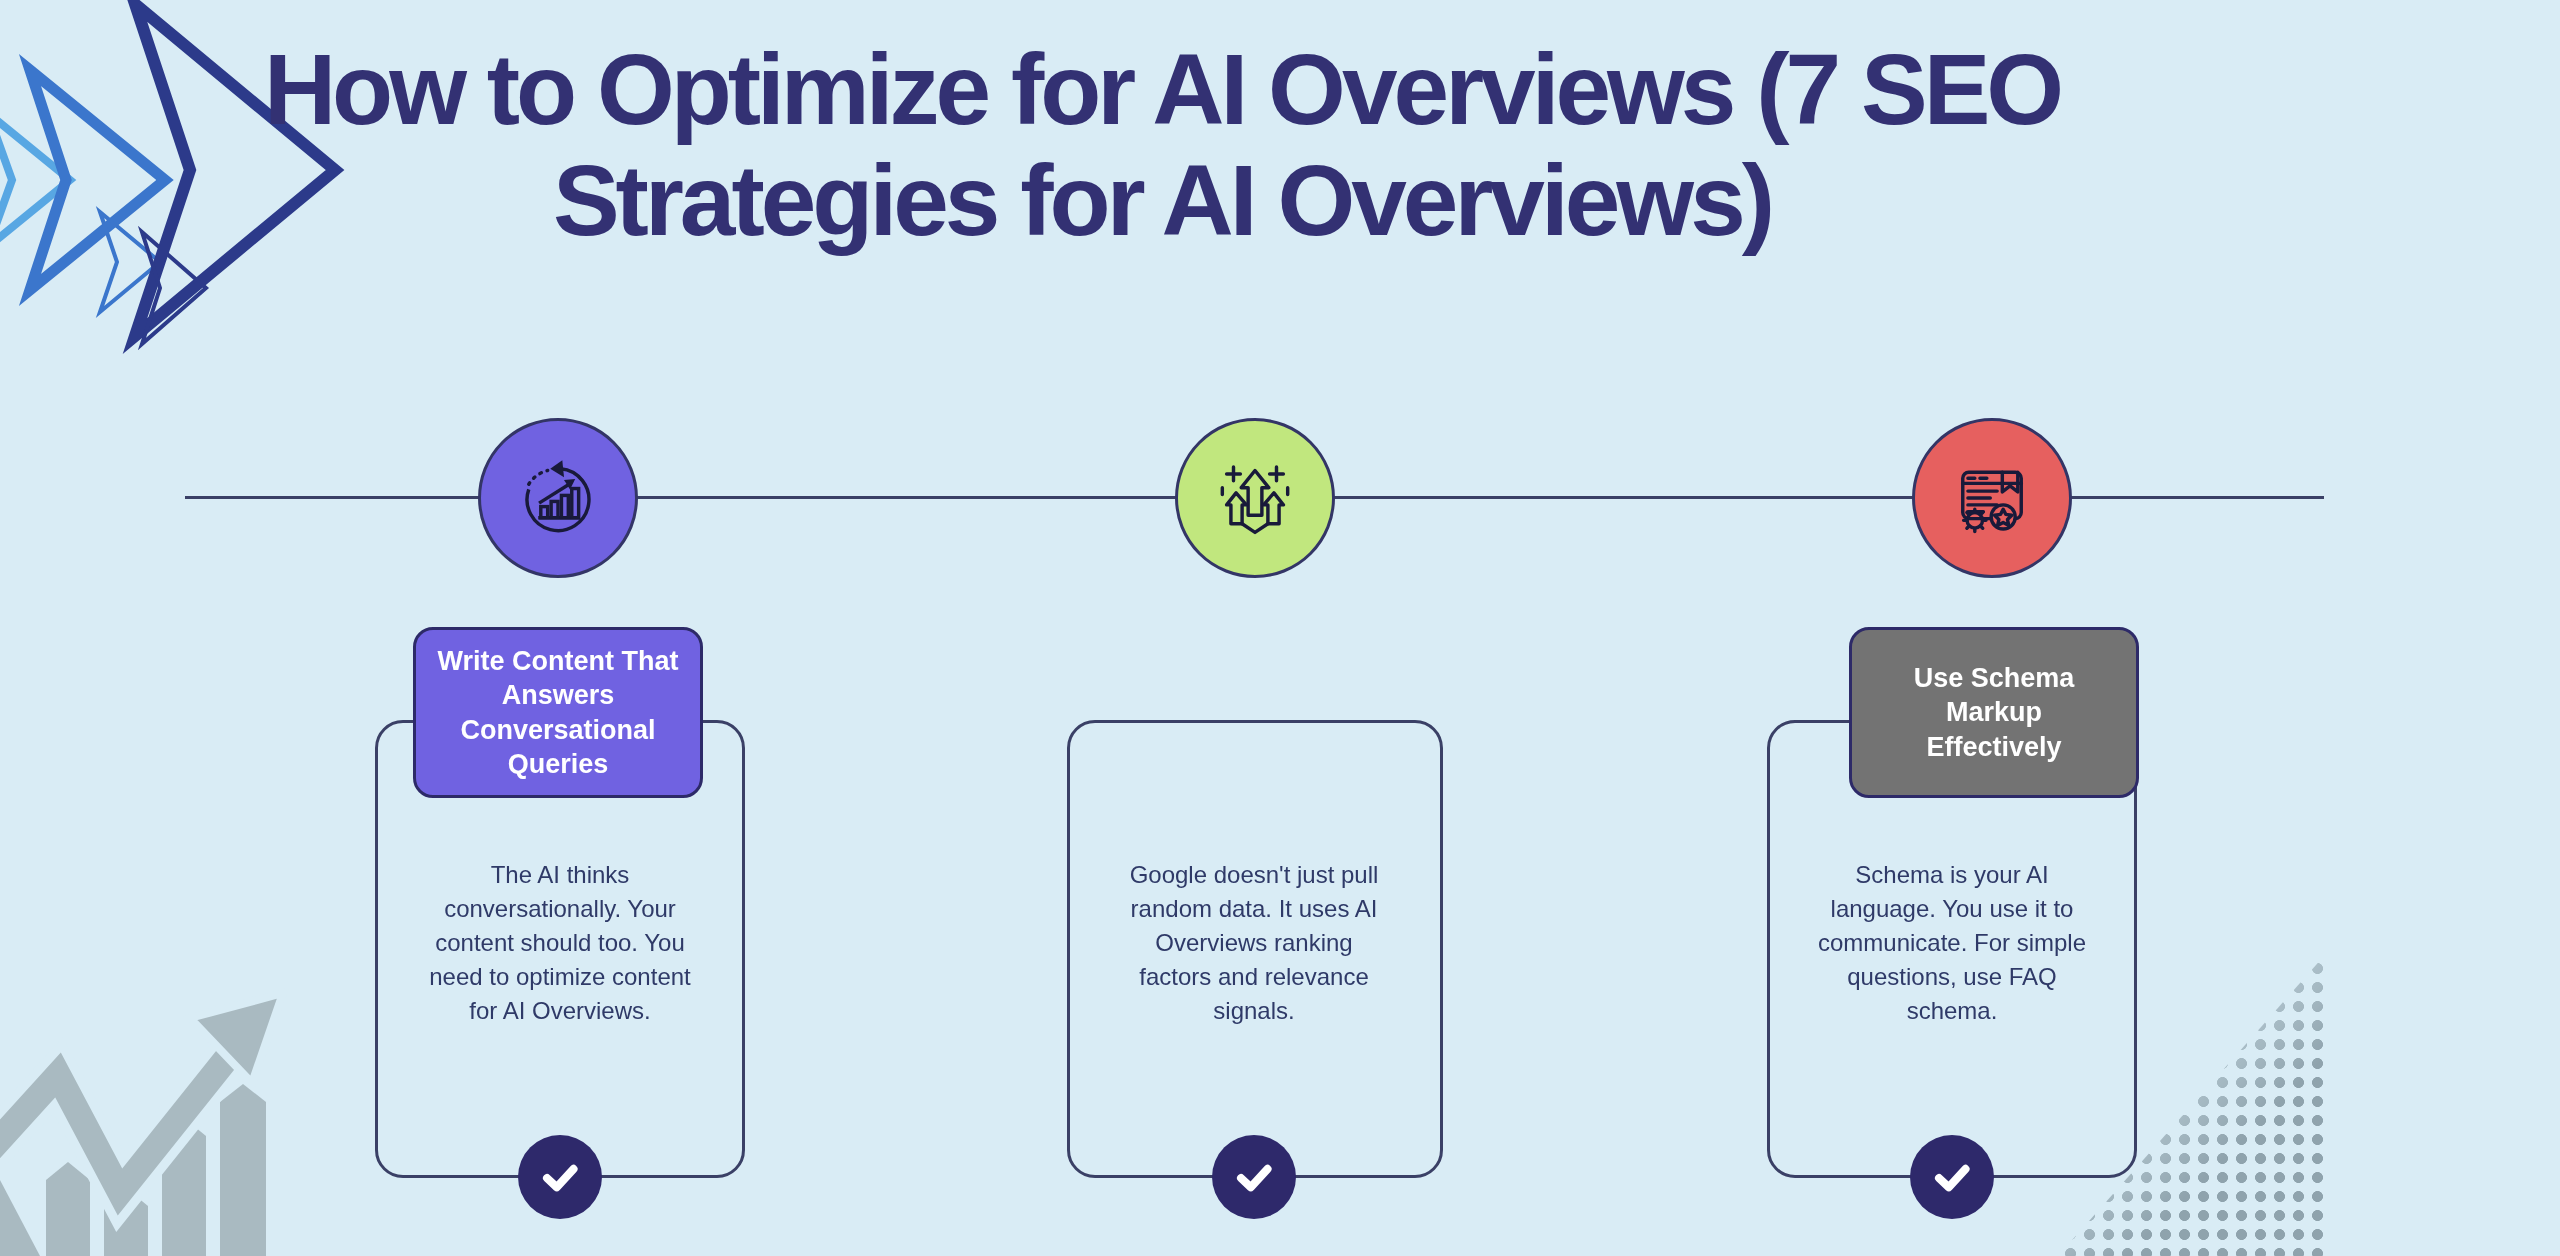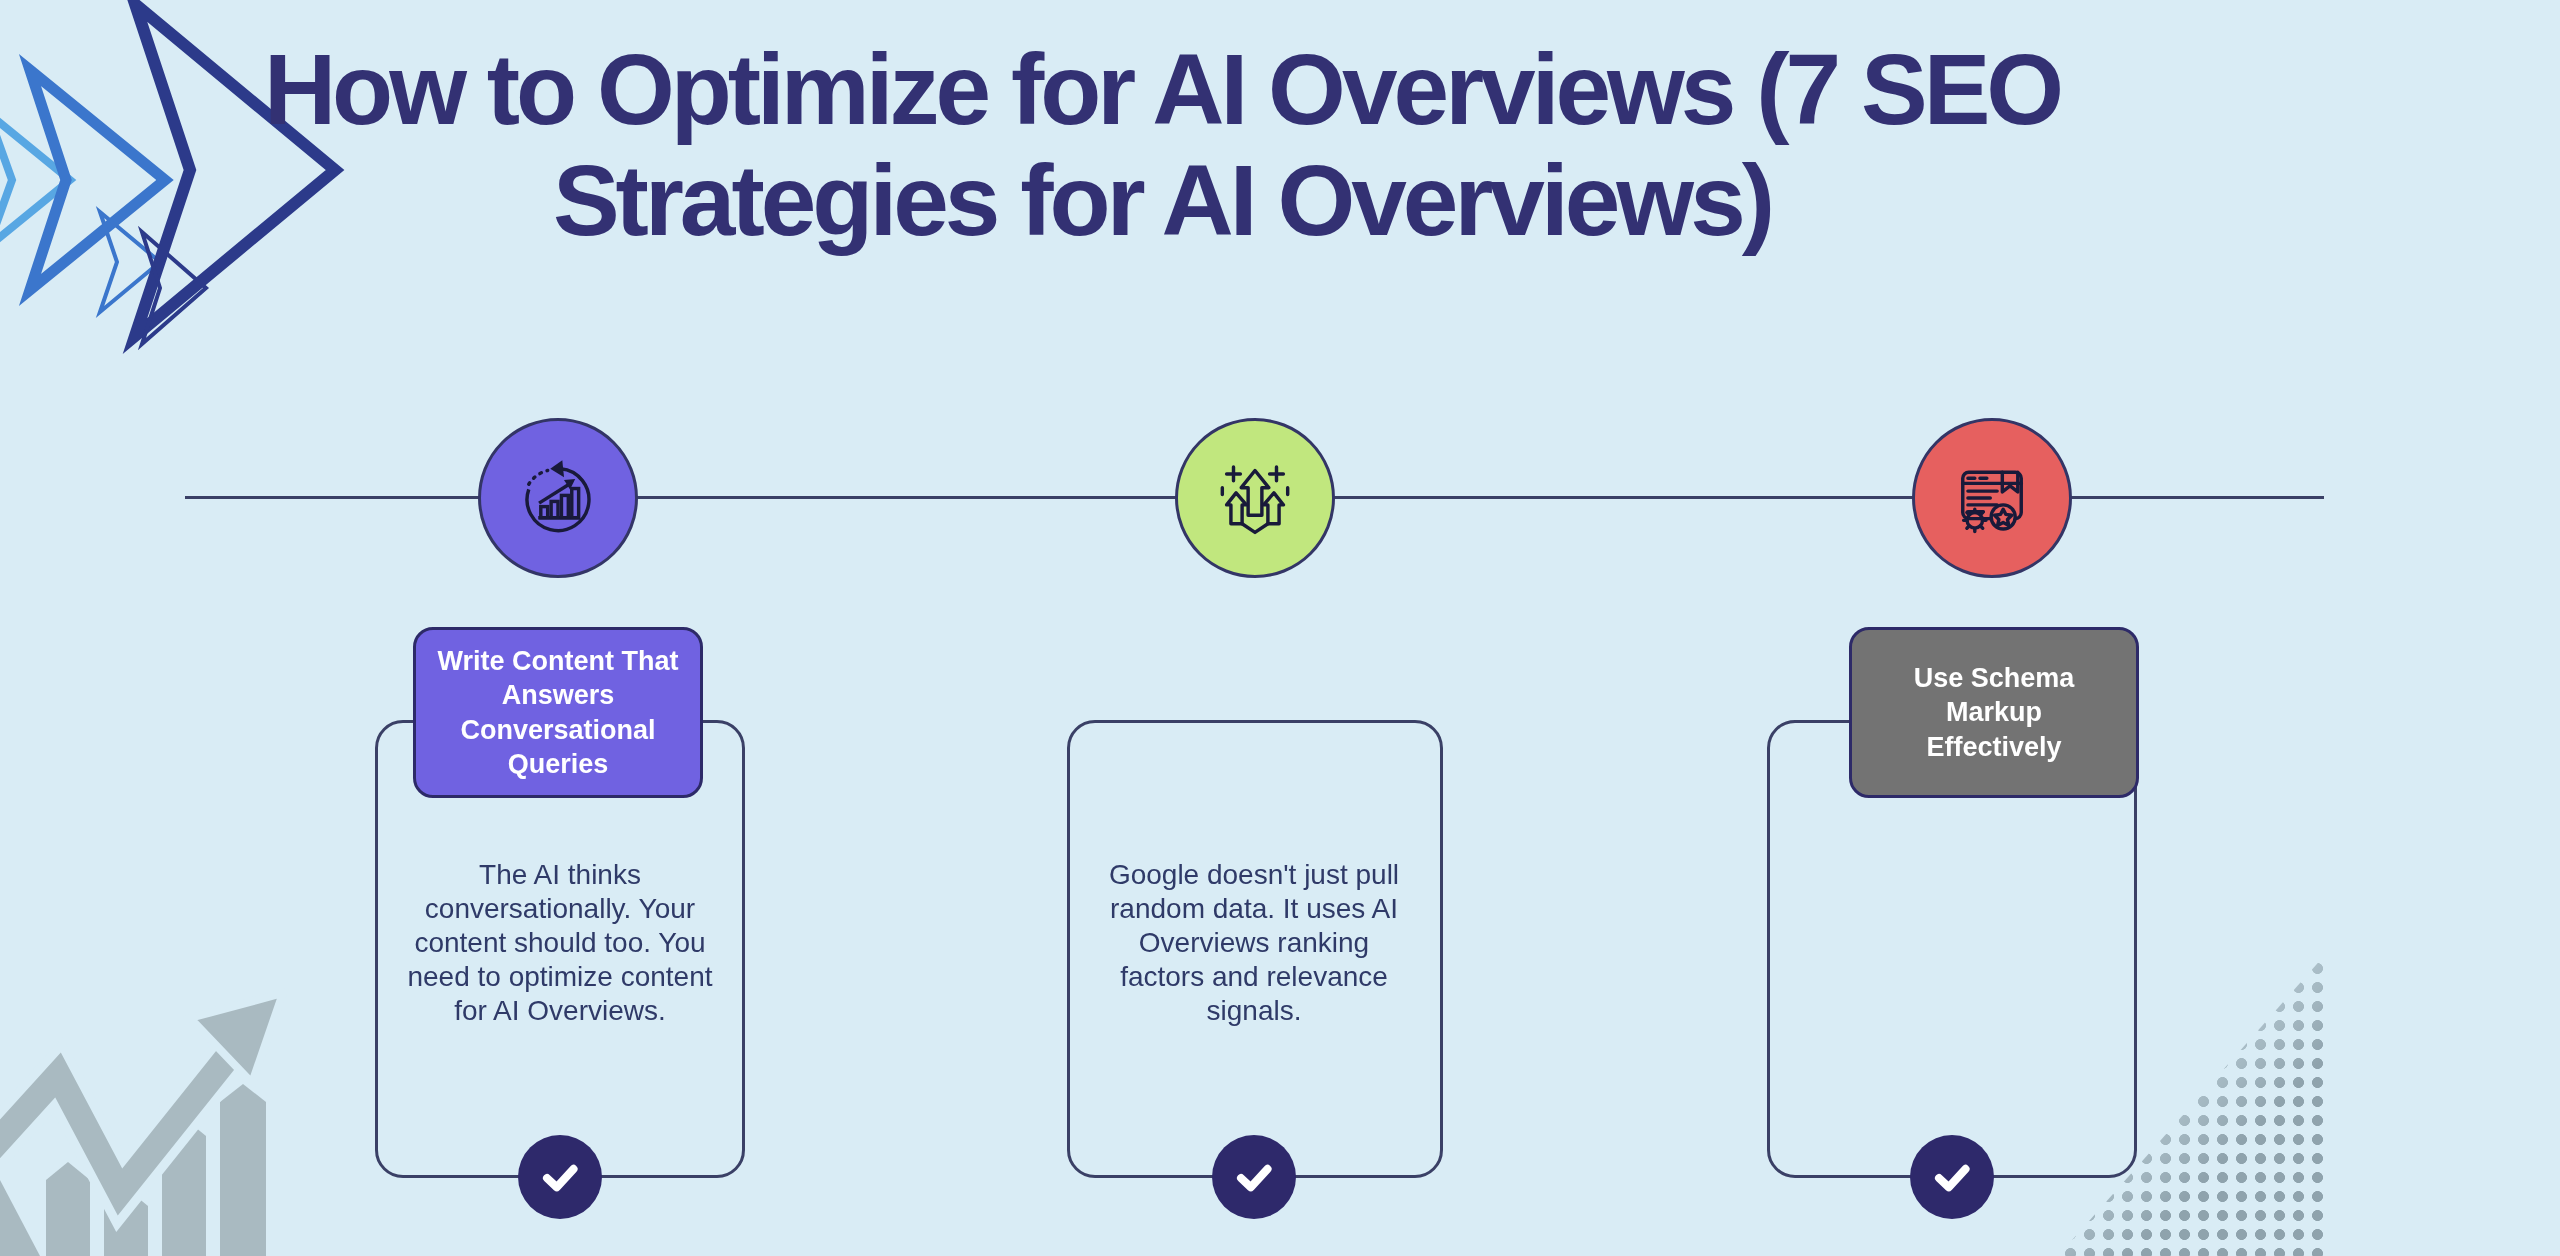--- a/index.html
+++ b/index.html
@@ -48,21 +48,21 @@
     display: flex; align-items: center; justify-content: center;
     text-align: center;
     font-size: 27px; font-weight: 700; line-height: 1.26;
     white-space: pre-line;
   }
   .header1 { left: 413px; } .header2 { left: 1110px; } .header3 { left: 1849px; }
   .step-body {
     position: absolute; top: 858px;
     width: 380px;
     text-align: center;
-    font-size: 28px; line-height: 34px;
+    font-size: 24px; line-height: 34px;
     color: #2f3a68;
     white-space: pre-line;
   }
   .body1 { left: 370px; } .body2 { left: 1064px; } .body3 { left: 1762px; }
   .check-circle {
     position: absolute; top: 1135px;
     width: 84px; height: 84px;
     border-radius: 50%;
     display: flex; align-items: center; justify-content: center;
   }
@@ -170,20 +170,25 @@
         <path d="M36.4,82.4 L39.2,85.2 M23.6,82.4 L20.8,85.2 M23.6,69.6 L20.8,66.8 M36.4,69.6 L39.2,66.8"></path>
         <circle cx="63" cy="72" r="14" fill="#e6605f"></circle>
         <path d="M63,63 L66,69 L73,70 L68,75 L69.5,82 L63,78.5 L56.5,82 L58,75 L53,70 L60,69 Z"></path>
       </g>
     </svg>
   </div>
   <div class="card card3"></div>
   <div class="step-header header3" style="background-color: #737373; color: rgb(255, 255, 255);">Use Schema
 Markup
 Effectively</div>
+  <div class="step-body body3">Schema is your AI
+language. You use it to
+communicate. For simple
+questions, use FAQ
+schema.</div>
   <div class="check-circle check3" style="background-color: rgb(46, 41, 107);">
     <svg viewBox="0 0 100 100" width="54" height="54">
       <path d="M26,52 L44,69 L75,35" stroke="#ffffff" stroke-width="15" fill="none" stroke-linecap="round" stroke-linejoin="round"></path>
     </svg>
   </div>
 
   <svg class="growth-arrow" width="300" height="276" viewBox="0 0 300 276">
     <g fill="#a9bac1">
       <polygon points="0,200 40,276 0,276"></polygon>
       <polygon points="46,200 68,182 90,200 90,276 46,276"></polygon>

